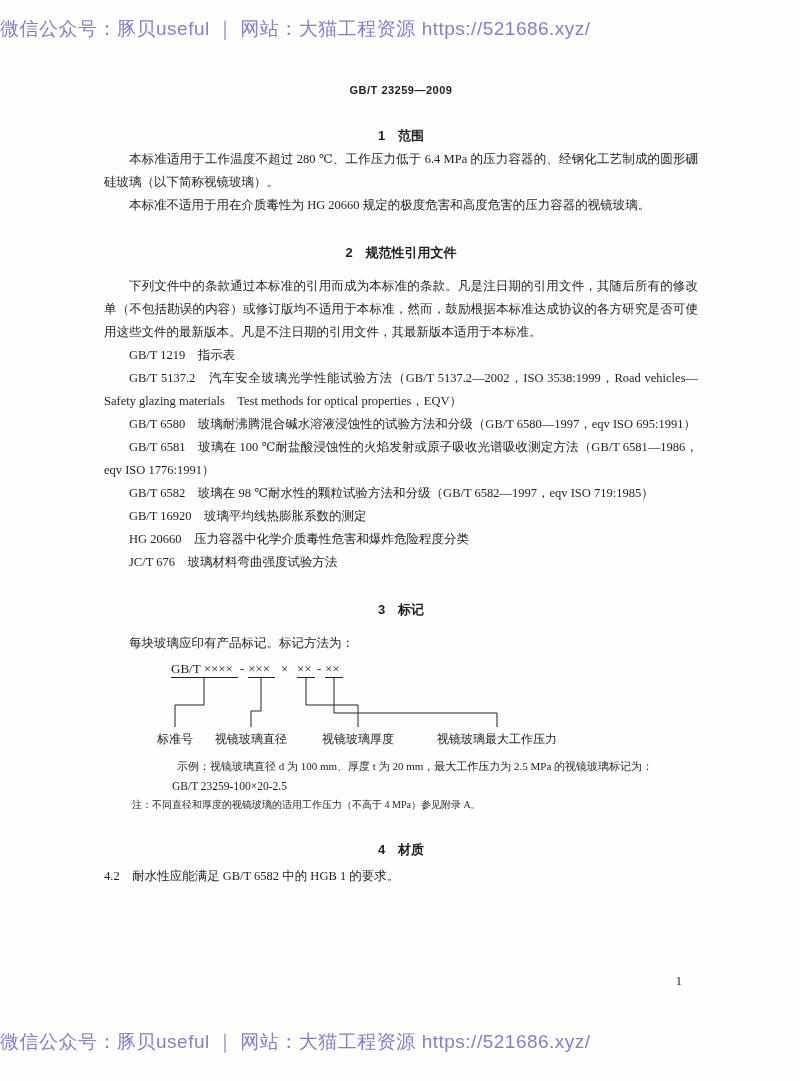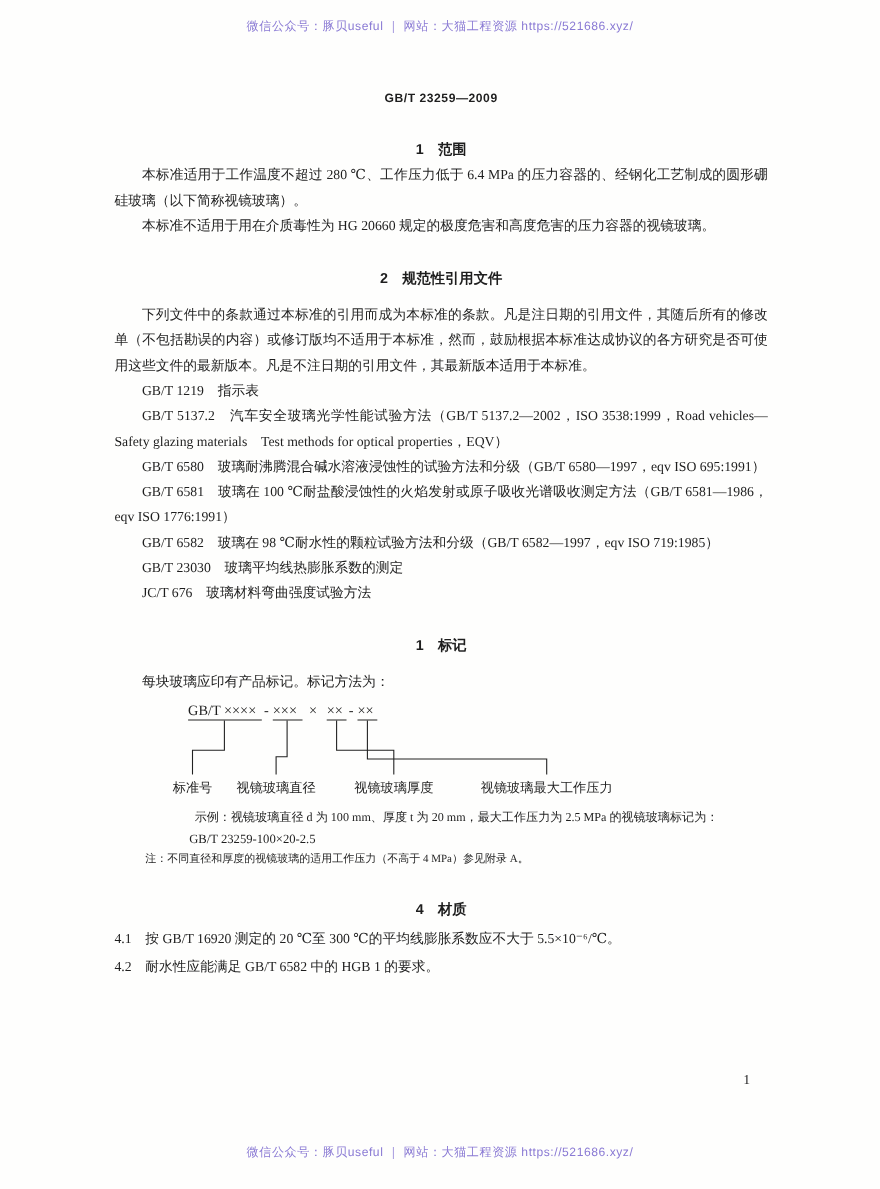--- a/index.html
+++ b/index.html
@@ -3,23 +3,23 @@
 <meta charset="utf-8">
 <style>
   html,body { margin:0; padding:0; background:#ffffff; }
   .page {
     position:relative; width:800px; height:1081px; margin:0 auto;
     background:#fefefdff; overflow:hidden;
     font-family:"Liberation Serif","DejaVu Serif",serif;
     color:#1e1e1e;
   }
   .watermark {
-    position:absolute; left:0; right:0; text-align:center;
+    position:absolute; left:0; right:0; 
     font-family:"Liberation Sans","DejaVu Sans",sans-serif;
-    font-size:11px; letter-spacing:0.5px; color:#8a7ad4;
+    font-size:19px; letter-spacing:0.5px; color:#8a7ad4;
   }
   .watermark.top { top:16px; }
   .watermark.bottom { bottom:26px; }
 
   .content {
     position:absolute; left:104px; top:80px; width:594px;
     font-size:12.5px; line-height:1.84; text-align:justify;
   }
   .doc-number {
     text-align:center; font-weight:700; font-size:11px;
@@ -62,24 +62,25 @@
     <p class="para">本标准适用于工作温度不超过 280 ℃、工作压力低于 6.4 MPa 的压力容器的、经钢化工艺制成的圆形硼硅玻璃（以下简称视镜玻璃）。</p>
     <p class="para">本标准不适用于用在介质毒性为 HG 20660 规定的极度危害和高度危害的压力容器的视镜玻璃。</p>
 
     <h2 class="sec-heading">2　规范性引用文件</h2>
     <p class="para first">下列文件中的条款通过本标准的引用而成为本标准的条款。凡是注日期的引用文件，其随后所有的修改单（不包括勘误的内容）或修订版均不适用于本标准，然而，鼓励根据本标准达成协议的各方研究是否可使用这些文件的最新版本。凡是不注日期的引用文件，其最新版本适用于本标准。</p>
     <p class="ref">GB/T 1219　指示表</p>
     <p class="ref">GB/T 5137.2　汽车安全玻璃光学性能试验方法（GB/T 5137.2—2002，ISO 3538:1999，Road vehicles—Safety glazing materials　Test methods for optical properties，EQV）</p>
     <p class="ref">GB/T 6580　玻璃耐沸腾混合碱水溶液浸蚀性的试验方法和分级（GB/T 6580—1997，eqv ISO 695:1991）</p>
     <p class="ref">GB/T 6581　玻璃在 100 ℃耐盐酸浸蚀性的火焰发射或原子吸收光谱吸收测定方法（GB/T 6581—1986，eqv ISO 1776:1991）</p>
     <p class="ref">GB/T 6582　玻璃在 98 ℃耐水性的颗粒试验方法和分级（GB/T 6582—1997，eqv ISO 719:1985）</p>
-    <p class="ref">GB/T 23030　玻璃平均线热膨胀系数的测定</p>
+    <p class="ref">GB/T 16920　玻璃平均线热膨胀系数的测定</p>
+    <p class="ref">HG 20660　压力容器中化学介质毒性危害和爆炸危险程度分类</p>
     <p class="ref">JC/T 676　玻璃材料弯曲强度试验方法</p>
 
-    <h2 class="sec-heading">1　标记</h2>
+    <h2 class="sec-heading">3　标记</h2>
     <p class="para first">每块玻璃应印有产品标记。标记方法为：</p>
 
     <div class="diagram">
       <svg width="520" height="98">
         <g font-size="13" font-family="Liberation Serif, DejaVu Serif, serif">
           <text x="20" y="14">GB/T ××××</text>
           <text x="89" y="14">-</text>
           <text x="97" y="14">×××</text>
           <text x="130" y="14">×</text>
           <text x="146" y="14">××</text>
@@ -101,21 +102,20 @@
           <text x="286" y="84">视镜玻璃最大工作压力</text>
         </g>
       </svg>
     </div>
 
     <p class="example">示例：视镜玻璃直径 d 为 100 mm、厚度 t 为 20 mm，最大工作压力为 2.5 MPa 的视镜玻璃标记为：</p>
     <p class="example-code">GB/T 23259-100×20-2.5</p>
     <p class="note">注：不同直径和厚度的视镜玻璃的适用工作压力（不高于 4 MPa）参见附录 A。</p>
 
     <h2 class="sec-heading">4　材质</h2>
-    <p class="item">4.1　按 GB/T 16920 测定的 20 ℃至 300 ℃的平均线膨胀系数应不大于 5.5×10⁻⁶/℃。</p>
     <p class="item">4.2　耐水性应能满足 GB/T 6582 中的 HGB 1 的要求。</p>
 
   </div>
 
   <div class="page-num">1</div>
 
   <div class="watermark bottom">微信公众号：豚贝useful ｜ 网站：大猫工程资源 https://521686.xyz/</div>
 
 </div>
 

